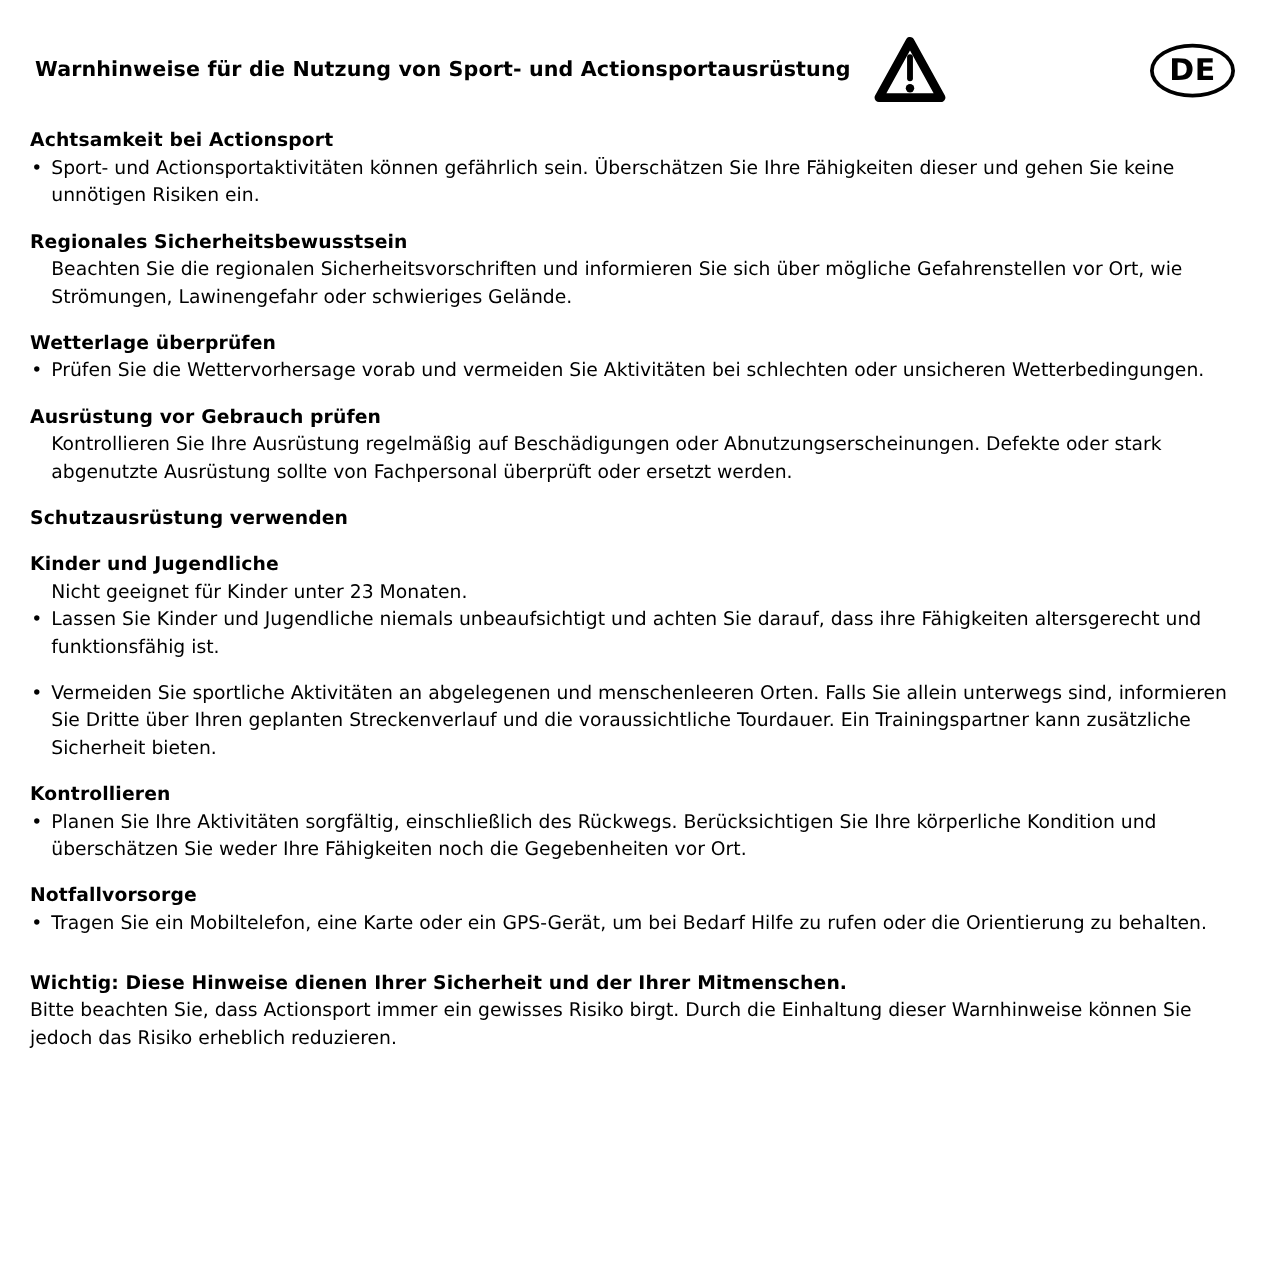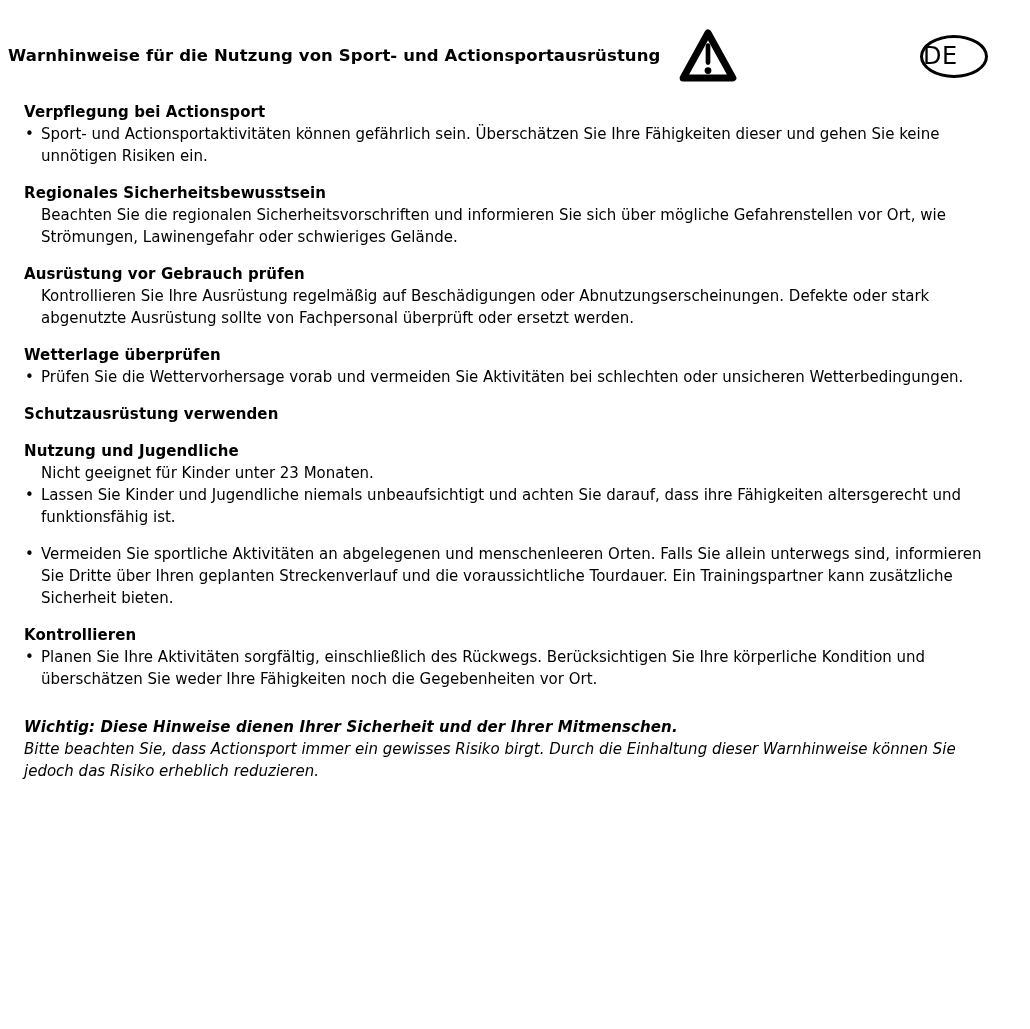--- a/index.html
+++ b/index.html
@@ -12,41 +12,41 @@
     font-size: 15px;
     line-height: 22px;
     overflow: hidden;
   }
   .page { width: 1030px; height: 1029px; background: #ffffff; }
 
   .header {
     display: flex;
     align-items: center;
     height: 86px;
-    padding: 26px 42px 0 8px;
+    padding: 26px 42px 0 28px;
   }
   .title {
     font-size: 16.5px;
     line-height: 20px;
     font-weight: bold;
     letter-spacing: 0.1px;
   }
   .warn-icon { margin-left: 18px; flex: 0 0 auto; }
   .warn-icon svg { display: block; width: 60px; height: 58px; }
   .de-badge {
     margin-left: auto;
     flex: 0 0 auto;
     width: 68px;
     height: 43px;
     border: 3.5px solid #000000;
     border-radius: 50%;
     display: flex;
     align-items: center;
-    justify-content: flex-start;
-    font-weight: normal;
+    justify-content: center;
+    font-weight: bold;
     font-size: 24px;
     line-height: 1;
     letter-spacing: 0.5px;
     padding-bottom: 1px;
   }
 
   .content { padding: 15px 30px 0 24px; }
   .section { margin-bottom: 15px; }
   .section:last-child { margin-bottom: 0; }
   .section-heading {
@@ -57,21 +57,21 @@
   }
   .item { padding-left: 17px; }
   .item.bullet { position: relative; }
   .item.bullet::before {
     content: "\2022";
     position: absolute;
     left: 1px;
     top: 0;
   }
 
-  .footer { padding: 26px 30px 0 24px; font-style: italic; }
+  .footer { padding: 26px 30px 0 24px; }
   .footer-bold { font-weight: bold; letter-spacing: 0.1px; }
 </style>
 </head>
 <body>
 
 <div class="page">
 
   <header class="header">
     <h1 class="title">Warnhinweise für die Nutzung von Sport- und Actionsportausrüstung</h1>
     <span class="warn-icon">
@@ -81,49 +81,53 @@
         <circle cx="32" cy="45.5" r="3.6" fill="#000000"></circle>
       </svg>
     </span>
     <span class="de-badge">
       <span>DE</span>
     </span>
   </header>
 
   <main class="content" id="sections">
       <section class="section">
-        <h2 class="section-heading">Verpflegung bei Actionsport</h2>
+        <h2 class="section-heading">Achtsamkeit bei Actionsport</h2>
         <p class="item bullet">Sport- und Actionsportaktivitäten können gefährlich sein. Überschätzen Sie Ihre Fähigkeiten dieser und gehen Sie keine unnötigen Risiken ein.</p>
       </section>
       <section class="section">
         <h2 class="section-heading">Regionales Sicherheitsbewusstsein</h2>
         <p class="item plain">Beachten Sie die regionalen Sicherheitsvorschriften und informieren Sie sich über mögliche Gefahrenstellen vor Ort, wie Strömungen, Lawinengefahr oder schwieriges Gelände.</p>
       </section>
       <section class="section">
+        <h2 class="section-heading">Wetterlage überprüfen</h2>
+        <p class="item bullet">Prüfen Sie die Wettervorhersage vorab und vermeiden Sie Aktivitäten bei schlechten oder unsicheren Wetterbedingungen.</p>
+      </section>
+      <section class="section">
         <h2 class="section-heading">Ausrüstung vor Gebrauch prüfen</h2>
         <p class="item plain">Kontrollieren Sie Ihre Ausrüstung regelmäßig auf Beschädigungen oder Abnutzungserscheinungen. Defekte oder stark abgenutzte Ausrüstung sollte von Fachpersonal überprüft oder ersetzt werden.</p>
-      </section>
-      <section class="section">
-        <h2 class="section-heading">Wetterlage überprüfen</h2>
-        <p class="item bullet">Prüfen Sie die Wettervorhersage vorab und vermeiden Sie Aktivitäten bei schlechten oder unsicheren Wetterbedingungen.</p>
       </section>
       <section class="section">
         <h2 class="section-heading">Schutzausrüstung verwenden</h2>
       </section>
       <section class="section">
-        <h2 class="section-heading">Nutzung und Jugendliche</h2>
+        <h2 class="section-heading">Kinder und Jugendliche</h2>
         <p class="item plain">Nicht geeignet für Kinder unter 23 Monaten.</p>
         <p class="item bullet">Lassen Sie Kinder und Jugendliche niemals unbeaufsichtigt und achten Sie darauf, dass ihre Fähigkeiten altersgerecht und funktionsfähig ist.</p>
       </section>
       <section class="section">
         <p class="item bullet">Vermeiden Sie sportliche Aktivitäten an abgelegenen und menschenleeren Orten. Falls Sie allein unterwegs sind, informieren Sie Dritte über Ihren geplanten Streckenverlauf und die voraussichtliche Tourdauer. Ein Trainingspartner kann zusätzliche Sicherheit bieten.</p>
       </section>
       <section class="section">
         <h2 class="section-heading">Kontrollieren</h2>
         <p class="item bullet">Planen Sie Ihre Aktivitäten sorgfältig, einschließlich des Rückwegs. Berücksichtigen Sie Ihre körperliche Kondition und überschätzen Sie weder Ihre Fähigkeiten noch die Gegebenheiten vor Ort.</p>
+      </section>
+      <section class="section">
+        <h2 class="section-heading">Notfallvorsorge</h2>
+        <p class="item bullet">Tragen Sie ein Mobiltelefon, eine Karte oder ein GPS-Gerät, um bei Bedarf Hilfe zu rufen oder die Orientierung zu behalten.</p>
       </section>
     </main>
 
   <footer class="footer">
     <p class="footer-bold">Wichtig: Diese Hinweise dienen Ihrer Sicherheit und der Ihrer Mitmenschen.</p>
     <p class="footer-text">Bitte beachten Sie, dass Actionsport immer ein gewisses Risiko birgt. Durch die Einhaltung dieser Warnhinweise können Sie jedoch das Risiko erheblich reduzieren.</p>
   </footer>
 
 </div>
 

